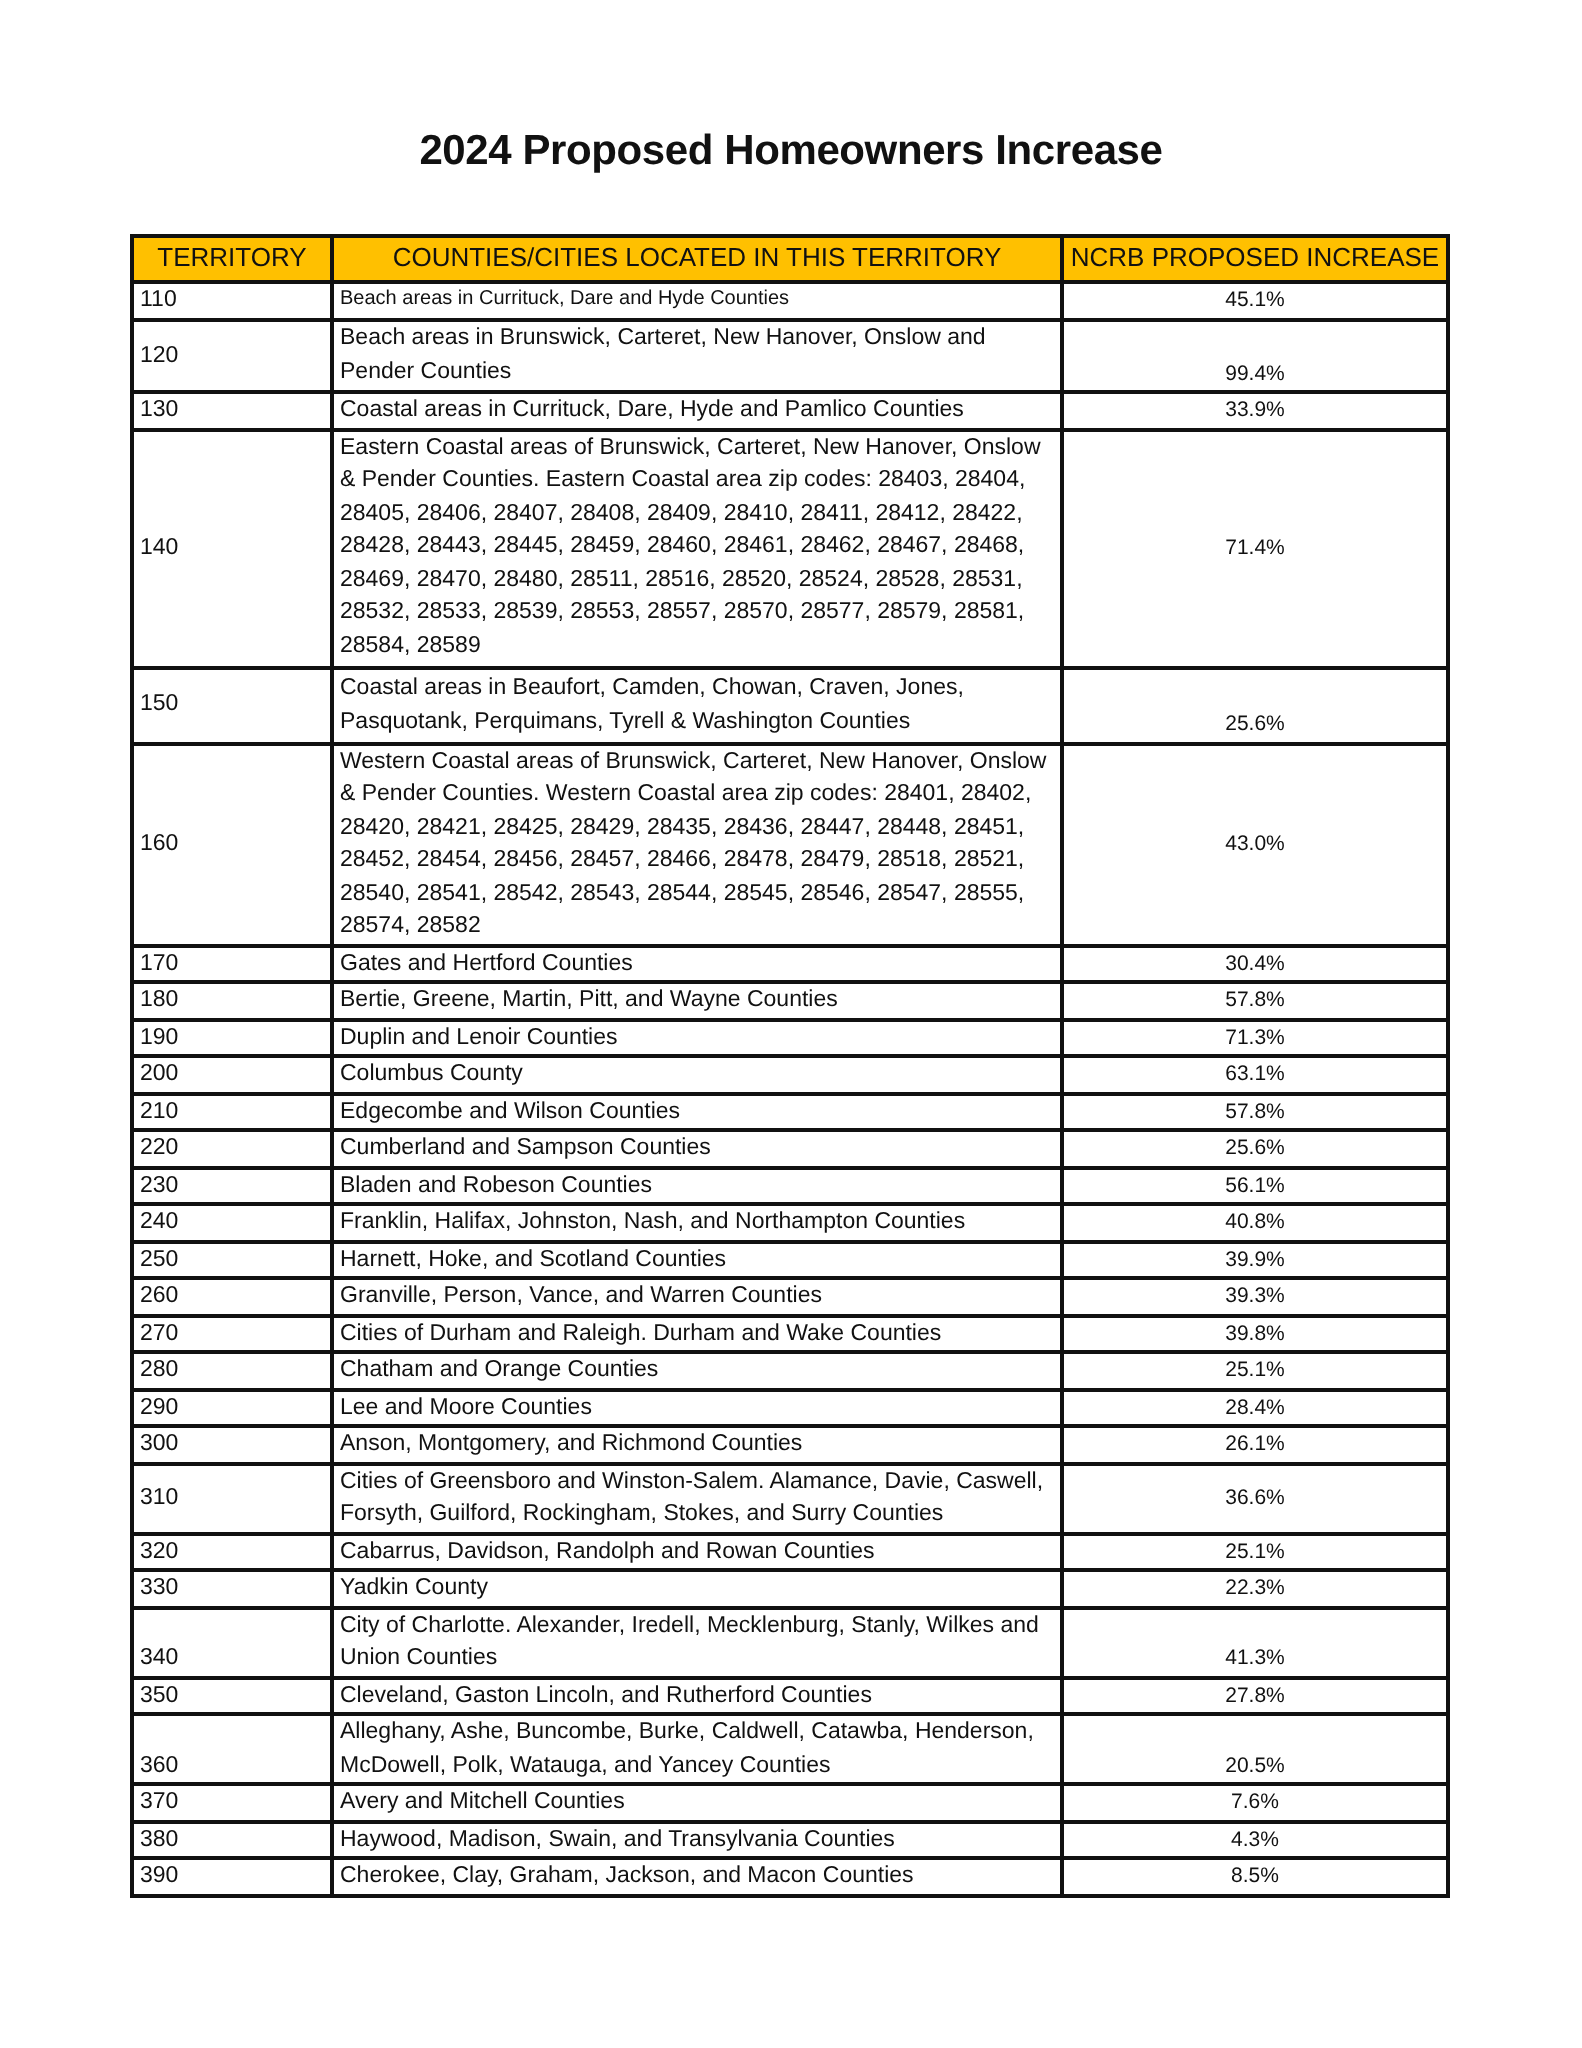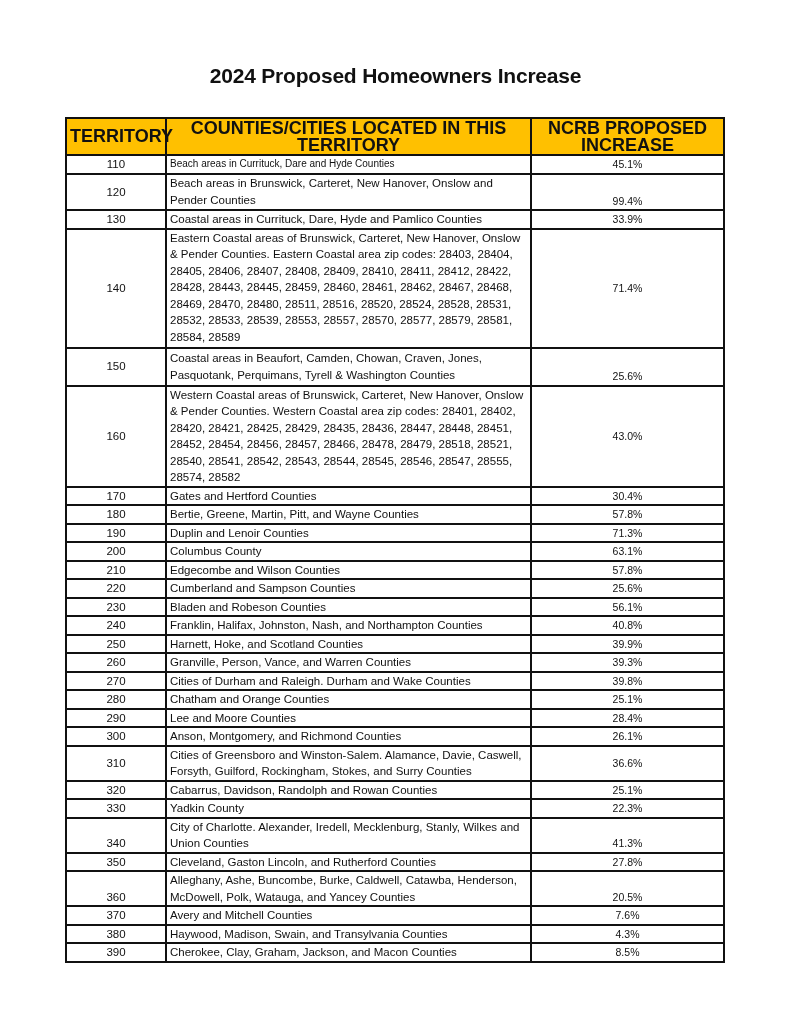--- a/index.html
+++ b/index.html
@@ -1,21 +1,21 @@
 <!DOCTYPE html>
 <html><head>
 <meta charset="utf-8">
 <style>
   html, body { margin: 0; padding: 0; background: #ffffff; }
   body { width: 791px; height: 1024px; position: relative; font-family: "Liberation Sans", sans-serif; color: #111; }
   .title { position: absolute; left: 0; width: 791px; top: 64px; text-align: center; font-size: 21px; font-weight: bold; letter-spacing: -0.2px; }
   table { position: absolute; left: 65px; top: 117px; width: 658px; border-collapse: collapse; table-layout: fixed; }
   td, th { border: 2px solid #111; padding: 0 3px; font-size: 11.5px; line-height: 16.5px; }
-  th { background: #ffc000; font-weight: bold; font-size: 18px; height: 19px; text-align: center; padding: 1px 3px; }
-  td.terr { text-align: center; vertical-align: middle; margin-top: 16px; }
+  th { background: #ffc000; font-weight: normal; font-size: 13px; height: 19px; text-align: center; padding: 1px 3px; }
+  td.terr { vertical-align: middle; margin-top: 16px; }
   td.terr.bottom { vertical-align: bottom; }
   td.desc { text-align: left; vertical-align: top; padding-left: 3px; }
   td.desc.small { font-size: 10px; }
   td.pct { text-align: center; vertical-align: middle; font-size: 10.5px; margin-left: 43px; }
   td.pct.bottom { vertical-align: bottom; border-radius: 11px; }
   col.c1 { width: 100px; }
   col.c2 { width: 365px; }
   col.c3 { width: 193px; }
 </style>
 </head>

